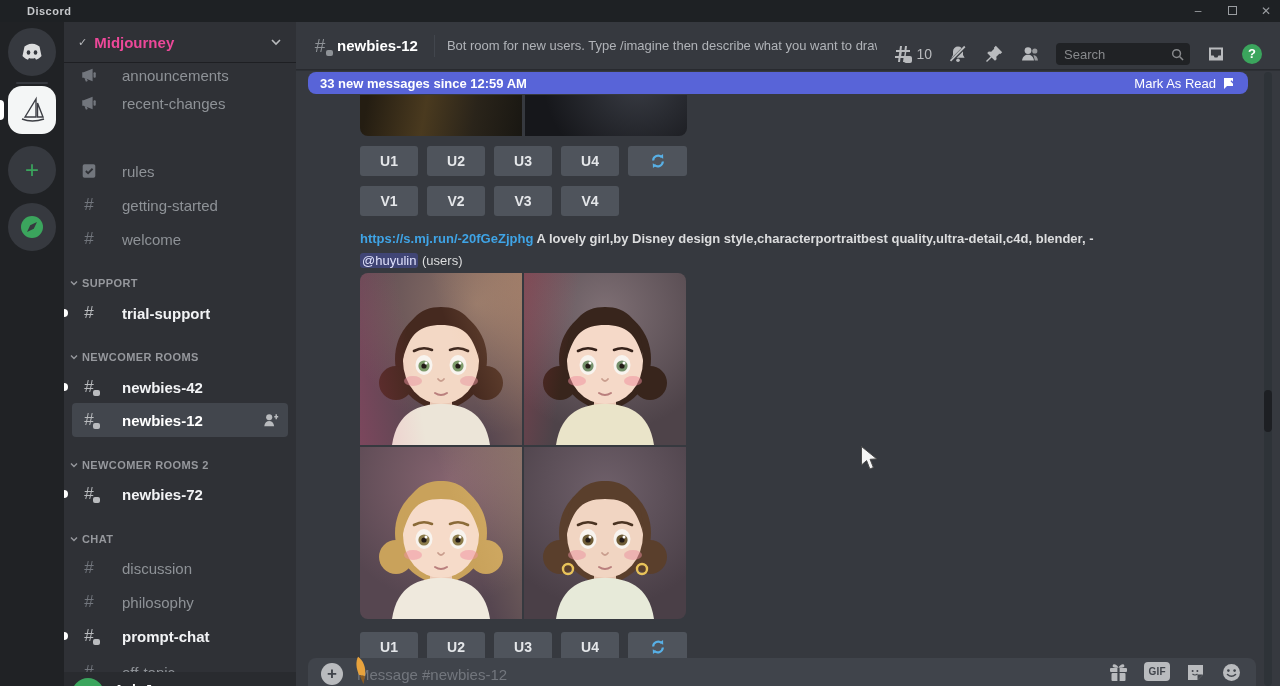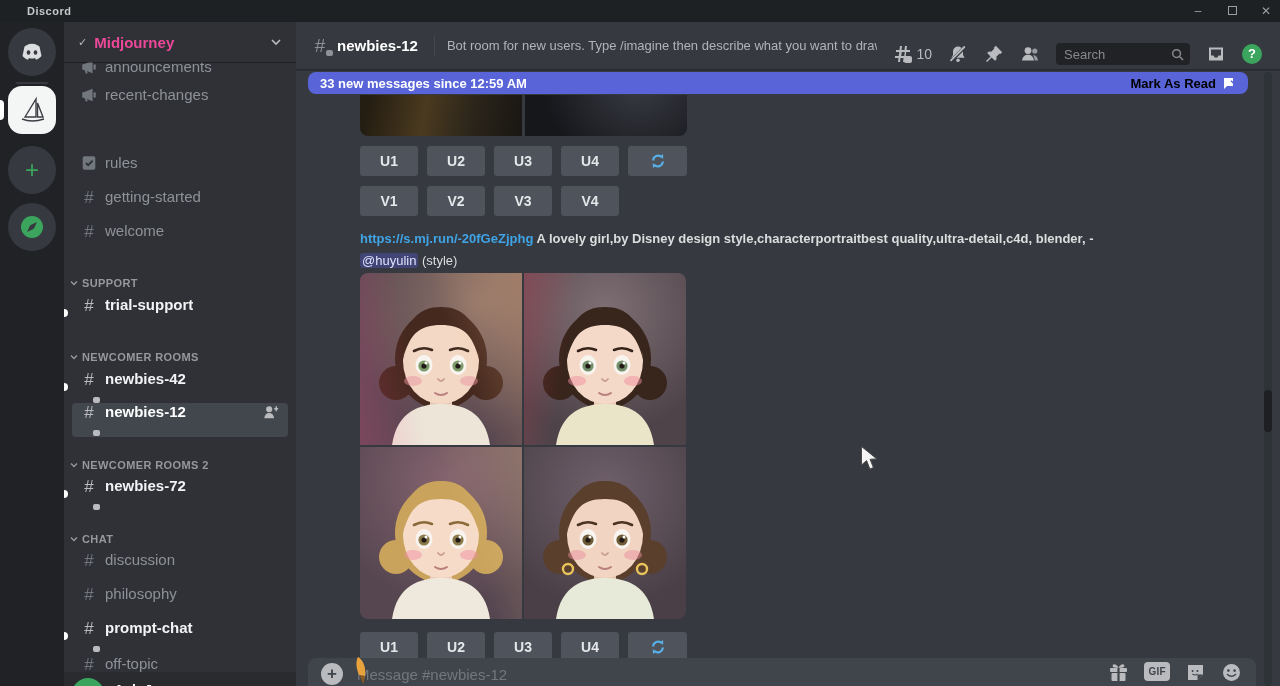--- a/index.html
+++ b/index.html
@@ -23,21 +23,21 @@
   .rail .pill { position:absolute; left:0; top:78px; width:4px; height:20px; border-radius:0 4px 4px 0; background:#fff; }
   .rail .add { top:124px; }
   .rail .explore { top:181px; }
   .greenplus { color:#3ba55d; font-size:24px; font-weight:400; line-height:1; }
 
   
   .sidebar { position:absolute; top:22px; left:64px; width:232px; bottom:0; background:#2f3136; z-index:30; overflow:hidden; }
   .sheader { position:absolute; top:0; left:0; right:0; height:40px; background:#2f3136; display:flex; align-items:center; padding:0 14px; box-shadow:0 1px 0 rgba(0,0,0,.35); z-index:5; }
   .sheader .check { color:#b9bbbe; font-size:11px; margin-right:7px; }
   .sheader .sname { color:#ec4899; font-size:15px; font-weight:bold; flex:1; }
-  .chan { position:absolute; left:8px; right:8px; height:34px; border-radius:4px; display:flex; padding:0 8px; color:#8e9297; font-size:15px; gap:7px; cursor:pointer; }
+  .chan { position:absolute; left:8px; right:8px; height:34px; border-radius:4px; display:flex; align-items:center; padding:0 8px; color:#8e9297; font-size:15px; gap:24px; cursor:pointer; }
   .chan .clabel { white-space:nowrap; overflow:hidden; }
   .chan.unread { color:#f2f3f5; font-weight:bold; }
   .chan.selected { background:#42464d; color:#fff; font-weight:bold; }
   .chan .pillmark { position:absolute; left:-8px; top:13px; width:4px; height:8px; border-radius:0 4px 4px 0; background:#fff; }
   .hashwrap { position:relative; width:18px; text-align:center; font-size:17px; font-weight:500; color:#72767d; flex:0 0 auto; }
   .chan.unread .hashwrap, .chan.selected .hashwrap { color:#b9bbbe; }
   .hashwrap .bub { position:absolute; right:-2px; bottom:1px; width:7px; height:6px; border-radius:2px; background:currentColor; }
   .ci { width:18px; height:18px; fill:#72767d; flex:0 0 auto; }
   .cat { position:absolute; left:6px; right:8px; height:20px; display:flex; align-items:center; gap:4px; color:#96989d; font-size:11px; font-weight:bold; letter-spacing:.4px; cursor:pointer; }
   .cat svg { width:8px; height:8px; stroke:#96989d; }
@@ -57,21 +57,21 @@
   .hicons { position:absolute; right:0; top:0; height:64px; display:flex; align-items:center; gap:16px; padding-right:18px; }
   .hic { width:20px; height:20px; fill:#b9bbbe; cursor:pointer; }
   .threadcount { display:flex; align-items:center; gap:3px; color:#b9bbbe; font-size:14px; cursor:pointer; }
   .searchbox { width:134px; height:22px; background:#202225; border-radius:4px; display:flex; align-items:center; padding:0 6px 0 8px; color:#87898c; font-size:13px; cursor:text; }
   .searchbox .sq { margin-left:auto; width:13px; height:13px; stroke:#87898c; fill:none; }
   .helpbtn { width:20px; height:20px; border-radius:50%; background:#3ba55d; color:#fff; font-size:13px; font-weight:bold; text-align:center; line-height:20px; cursor:pointer; }
 
   
   .notice { position:absolute; left:12px; top:50px; width:940px; height:22px; background:#5864d8; border-radius:8px; display:flex; align-items:center; padding:0 12px; z-index:6; }
   .notice .ntext { color:#fff; font-size:13px; font-weight:bold; }
-  .notice .naction { margin-left:auto; color:#000000; font-size:13px; font-weight:bold; display:flex; align-items:center; gap:6px; cursor:pointer; }
+  .notice .naction { margin-left:auto; color:#ffffff; font-size:13px; font-weight:normal; display:flex; align-items:center; gap:6px; cursor:pointer; }
   .notice svg { width:14px; height:14px; fill:#fff; }
 
   
   .partialgrid { position:absolute; left:64px; top:73px; width:327px; height:41px; display:flex; gap:3px; border-radius:0 0 8px 8px; overflow:hidden; }
   .pg1 { flex:1; background:linear-gradient(100deg,#241d12 5%,#4a3a1f 40%,#2a241a 70%,#191712); }
   .pg2 { flex:1; background:radial-gradient(circle at 70% -40%, #3a3d45, #16171b 75%); }
 
   .btnrow { position:absolute; left:64px; display:flex; gap:9px; }
   .mbtn { width:58px; height:30px; border:none; border-radius:3px; background:#4f545c; color:#e4e6e9; font-family:"Liberation Sans",sans-serif; font-size:14px; font-weight:bold; cursor:pointer; display:flex; align-items:center; justify-content:center; }
   .mbtn.refresh { width:59px; }
@@ -370,21 +370,21 @@
     </div>
     <div class="btnrow" style="top:164px">
       <button class="mbtn">V1</button>
       <button class="mbtn">V2</button>
       <button class="mbtn">V3</button>
       <button class="mbtn">V4</button>
     </div>
 
     <div class="msgtext">
       <div><span class="link">https://s.mj.run/-20fGeZjphg</span> <span>A lovely girl,by Disney design style,characterportraitbest quality,ultra-detail,c4d, blender, -</span></div>
-      <div><span class="mention">@huyulin</span> <span class="mode">(style)</span></div>
+      <div><span class="mention">@huyulin</span> <span class="mode">(users)</span></div>
     </div>
 
     <div class="imggrid">
       <div class="quad q1">
           <svg class="face">
             <use href="#portrait"></use>
           </svg>
         </div>
       <div class="quad q2">
           <svg class="face">

